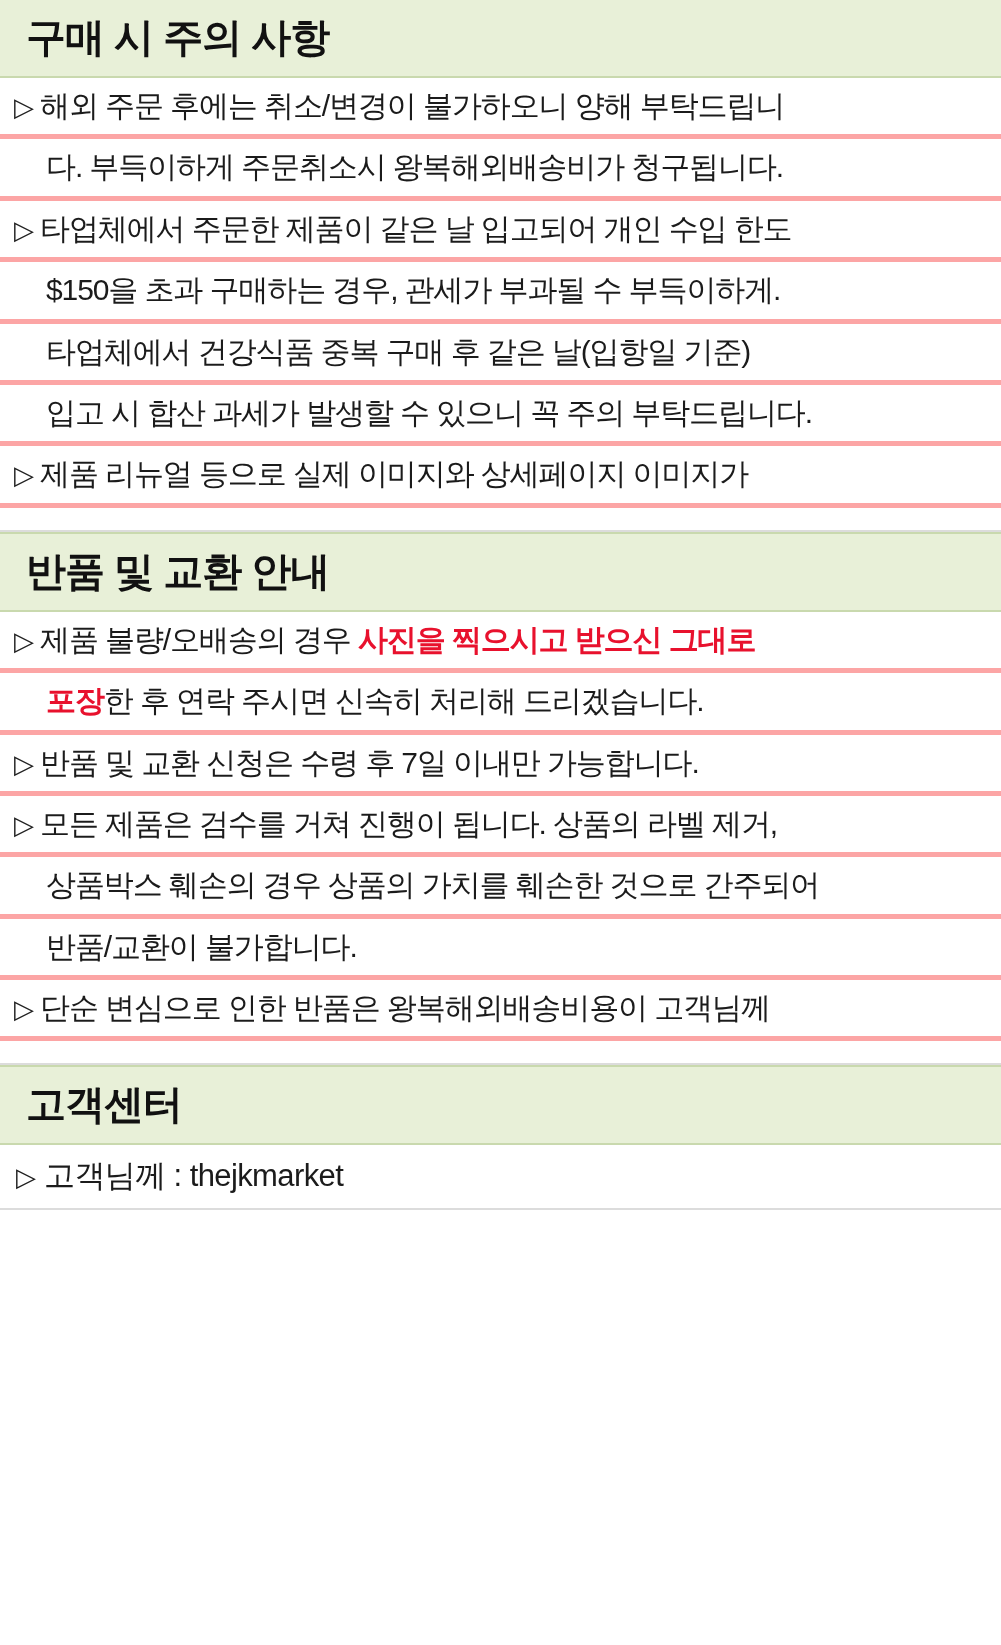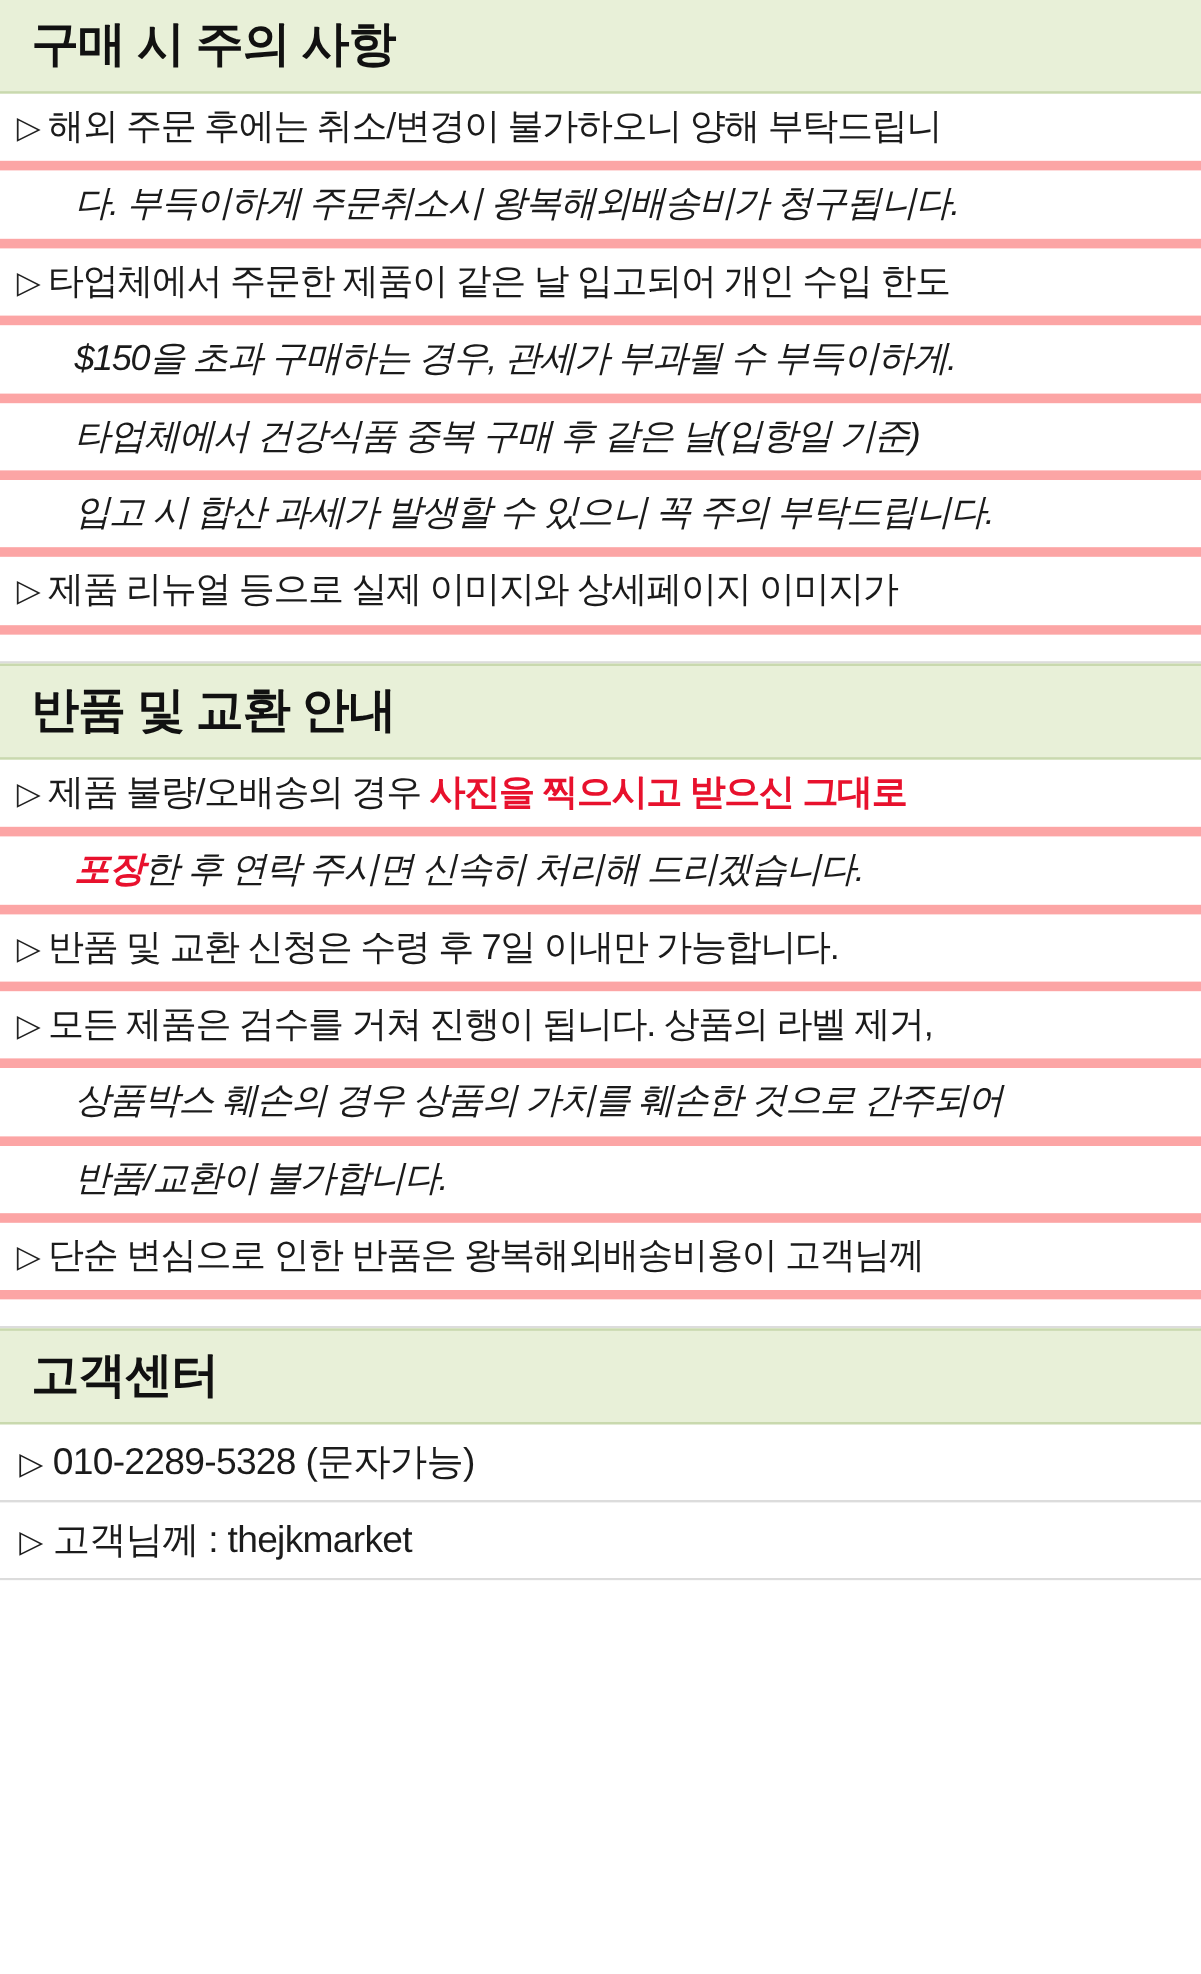--- a/index.html
+++ b/index.html
@@ -40,32 +40,31 @@
   .section-header.first {
     border-top: none;
   }
 
   
   .rows {
     display: flex;
     flex-direction: column;
   }
   .row {
-    border-bottom: 8px solid #fca5a5;
+    border-bottom: 5px solid #fca5a5;
     padding: 9px 16px 9px 14px;
     box-sizing: border-box;
     font-size: 30px;
     line-height: 1.28;
     letter-spacing: -1.1px;
     white-space: nowrap;
     overflow: hidden;
   }
   .row.cont {
-    padding-left: 36px;
-    font-style: italic;
+    padding-left: 20px;
   }
   .row .marker {
     display: inline-block;
     width: 26px;
     color: #222222;
     font-size: 26px;
   }
   .row .txt {
     display: inline;
   }
@@ -128,18 +127,17 @@
       <div class="row cont"><span class="marker"></span><span class="txt"><span>반품/교환이 불가합니다.</span></span></div>
       <div class="row"><span class="marker">▷</span><span class="txt"><span>단순 변심으로 인한 반품은 왕복해외배송비용이 고객님께</span></span></div>
     </div>
 
   <div class="spacer"></div>
 
   <div class="section-header">
     <div class="title">고객센터</div>
   </div>
   <div class="rows" id="contacts">
-      <div class="contact-row"><span class="marker">▷</span><span>010-2289-5328 (문자가능)</span></div>
       <div class="contact-row"><span class="marker">▷</span><span>고객님께 : thejkmarket</span></div>
     </div>
 
   <div class="tail"></div>
 </div>
 
 </body></html>

